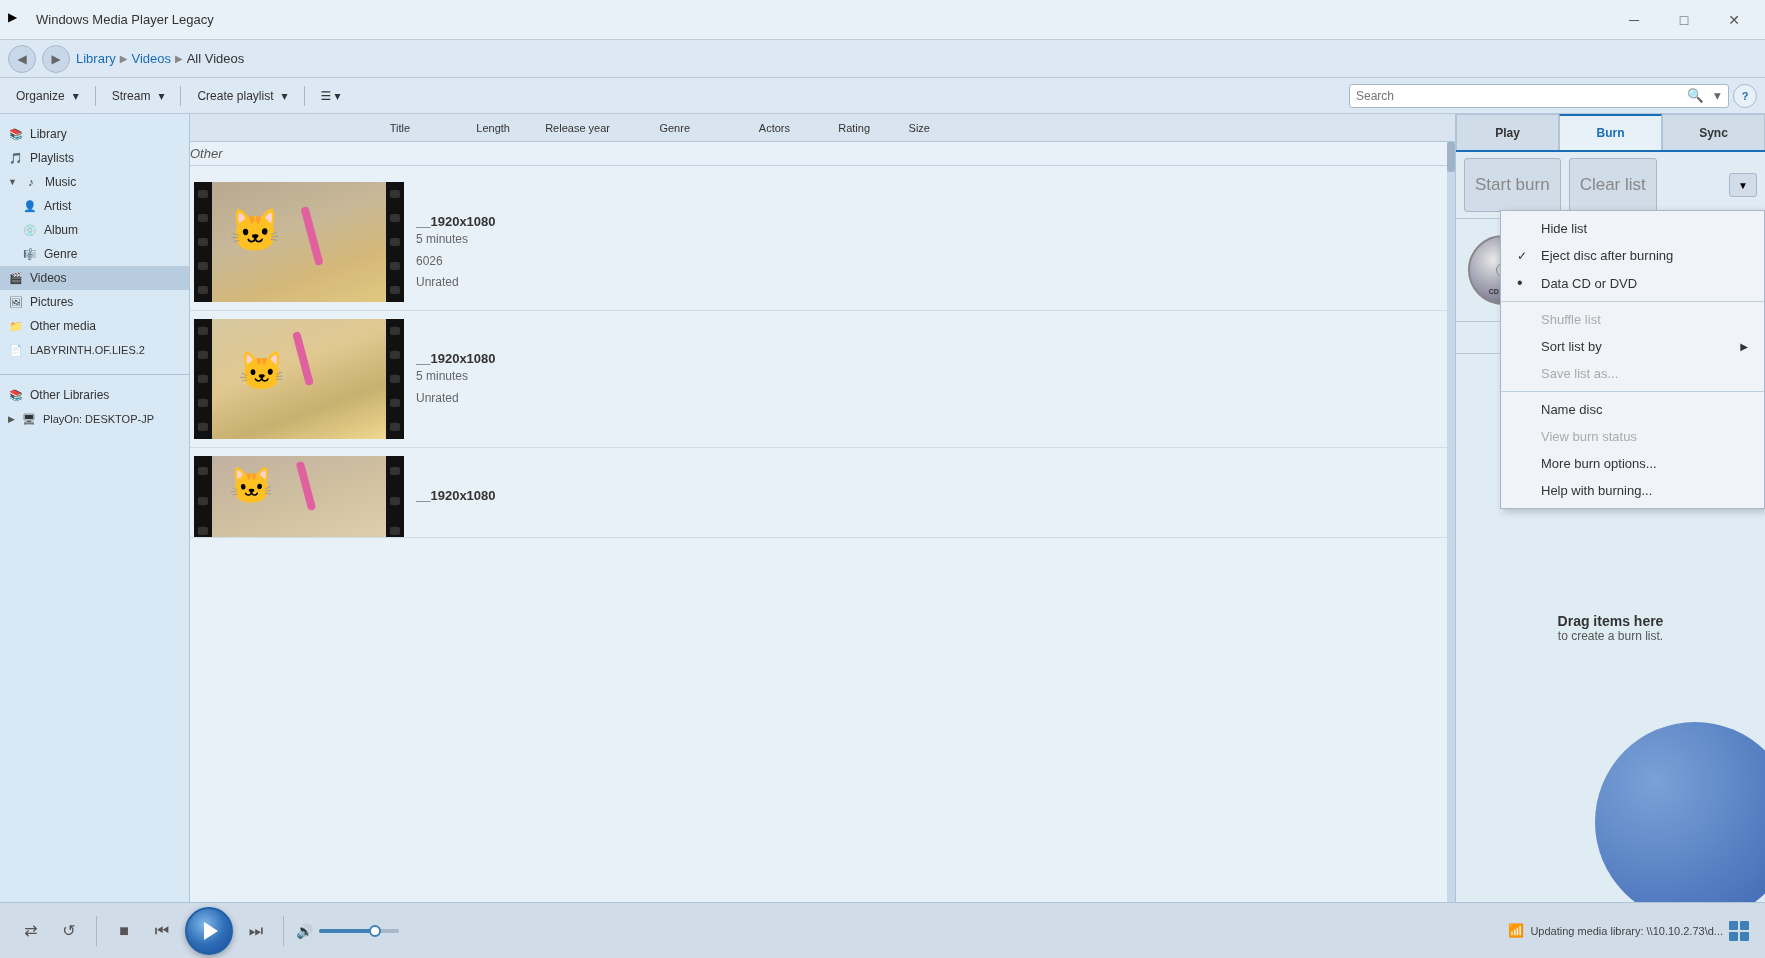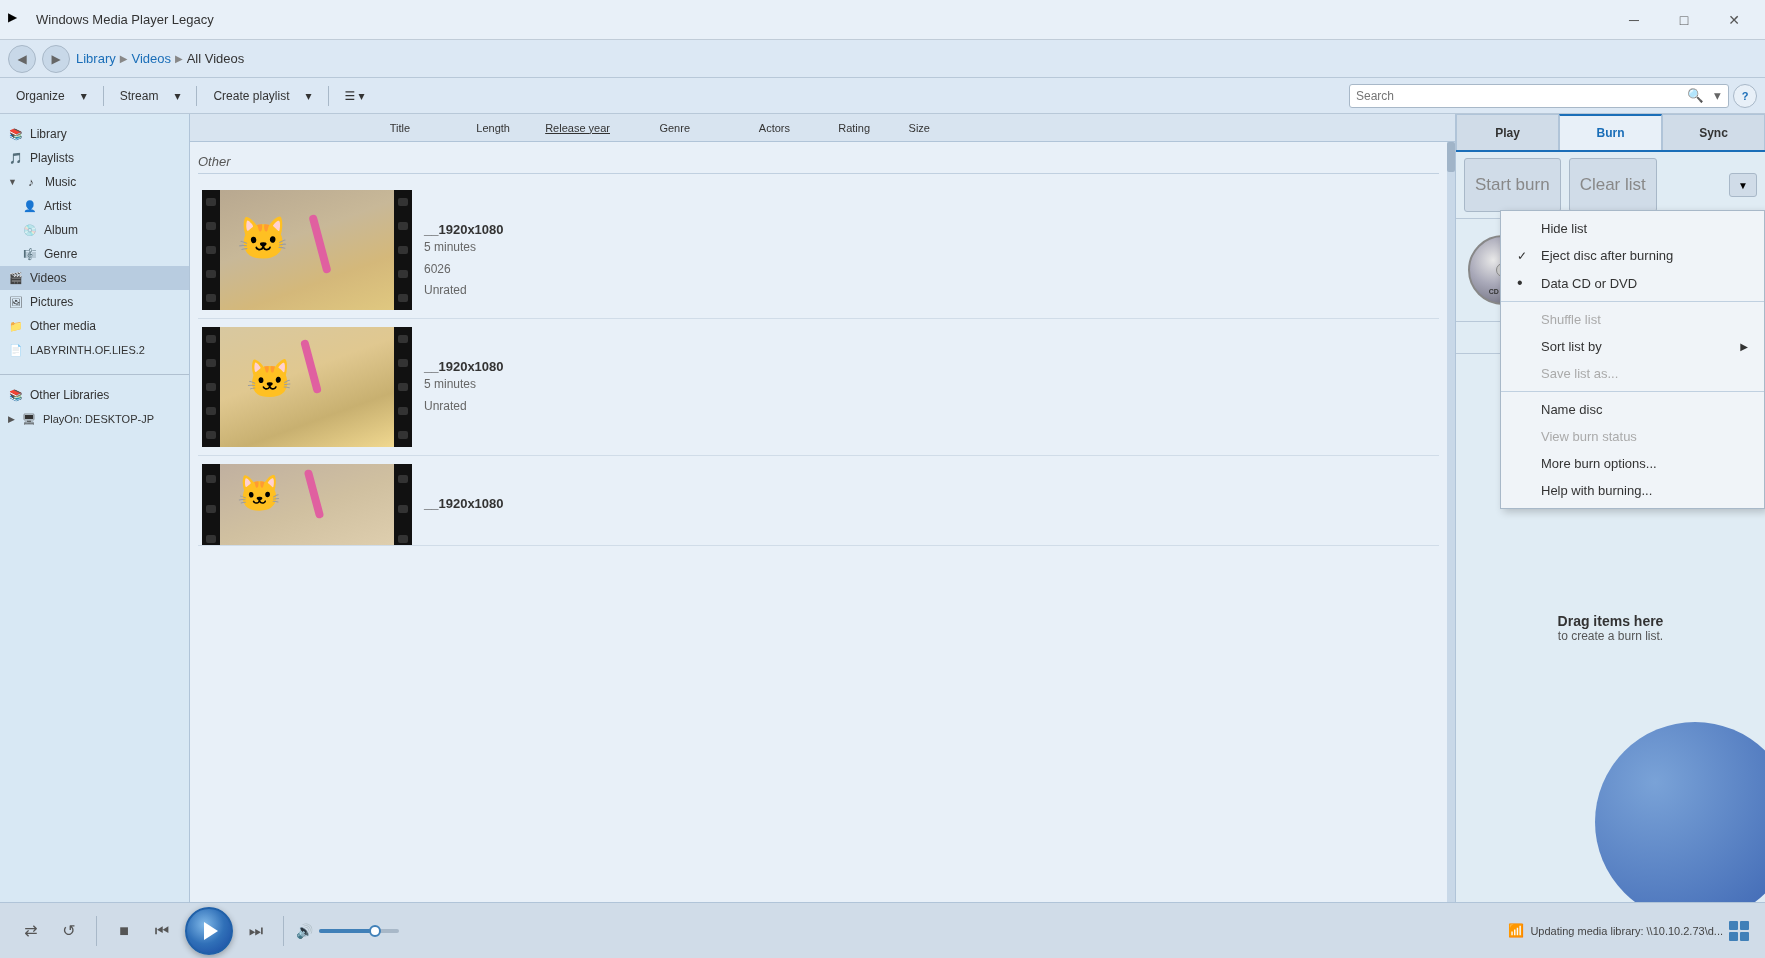--- a/index.html
+++ b/index.html
@@ -105,21 +105,21 @@
     .toolbar-btn {
       background: transparent;
       border: none;
       cursor: pointer;
       padding: 4px 8px;
       font-size: 12px;
       color: #333;
       border-radius: 3px;
       display: flex;
       align-items: center;
-      gap: 16px;
+      gap: 8px;
     }
     .toolbar-sep { width: 1px; height: 20px; background: #a8b8c8; margin: 0 4px; }
     .search-box {
       margin-left: auto;
       display: flex;
       align-items: center;
       background: white;
       border: 1px solid #a8b8c8;
       border-radius: 3px;
       height: 24px;
@@ -216,30 +216,30 @@
       text-align: right;
     }
     .col-header {
       font-size: 11px;
       color: #333;
       padding: 0 8px;
       cursor: pointer;
     }
     .col-title { width: 220px; }
     .col-length { width: 100px; }
-    .col-year { width: 100px; text-decoration: underline; }
+    .col-year { width: 100px; }
     .col-genre { width: 80px; }
     .col-actors { width: 100px; }
     .col-rating { width: 80px; }
     .col-size { width: 60px; }
 
     .content-scroll {
       flex: 1;
       overflow-y: auto;
-      padding: 8px;
+      padding: 0;
     }
     .section-header {
       font-size: 13px;
       color: #555;
       padding: 4px 0;
       font-style: italic;
       border-bottom: 1px solid #c0d0e0;
       margin-bottom: 8px;
     }
 

